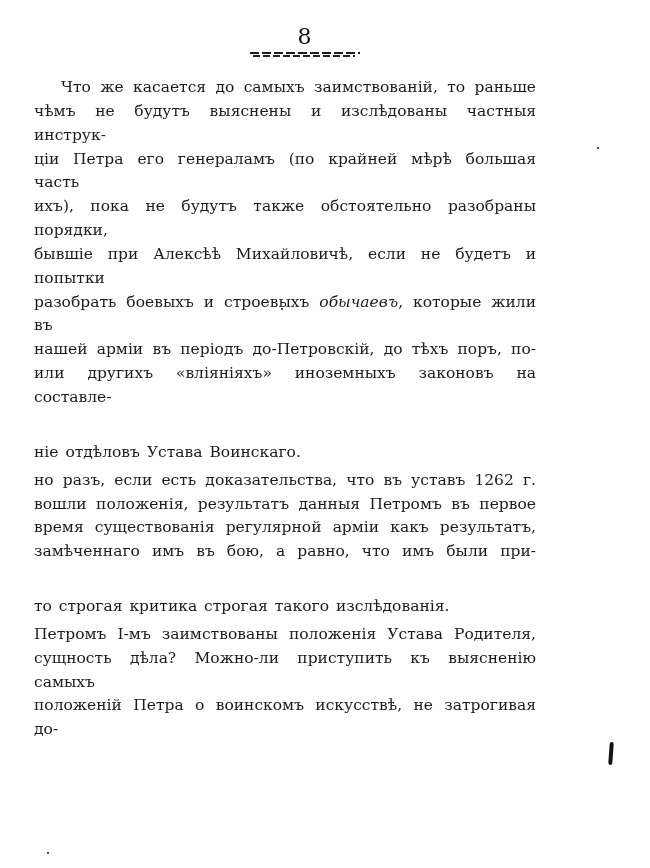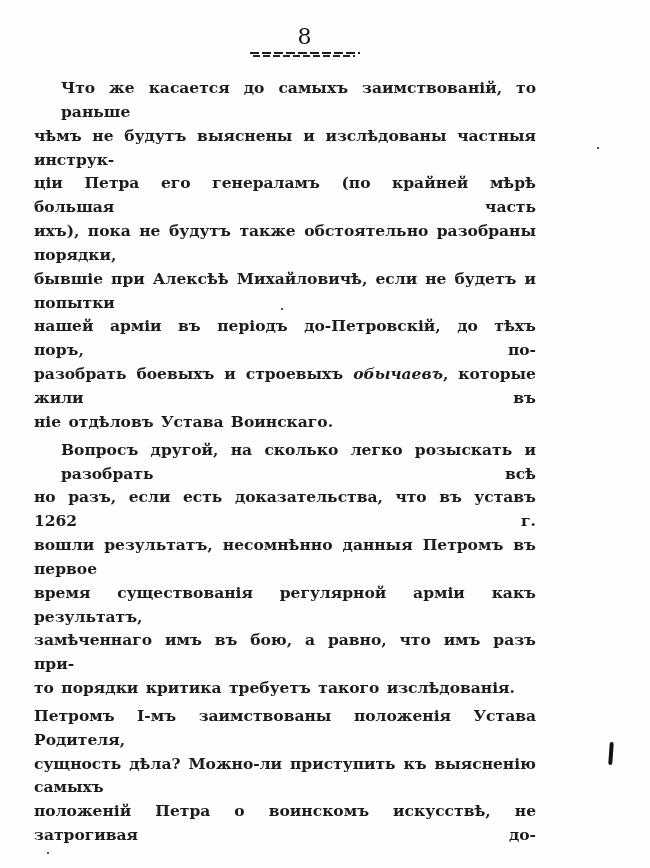--- a/index.html
+++ b/index.html
@@ -45,32 +45,32 @@
     margin-left: 3px;
     height: 1.6px;
     background: repeating-linear-gradient(90deg, #242424 0px, #242424 7px, rgba(0,0,0,0) 7px, rgba(0,0,0,0) 10px);
   }
   .text-block {
     position: absolute;
     top: 76px;
     left: 34px;
     width: 502px;
   }
-  .paragraph { margin: 0 0 4px 0; font-weight: bold; }
+  .paragraph { margin: 0 0 4px 0; }
   .line {
     font-size: 15.5px;
     line-height: 23.85px;
     white-space: normal;
     text-align: justify;
     text-align-last: justify;
     word-spacing: 2px;
     color: #1c1c1c;
   }
   .line.indent { padding-left: 27px; }
-  .line.flush { text-align-last: left; }
+  .line.flush { text-align-last: left; margin-top: 31px; }
   .it { font-style: italic; }
   .artifact {
     position: absolute;
     background: #141414;
   }
 </style>
 </head>
 <body>
 
 <div class="page">
@@ -83,31 +83,31 @@
     </div>
   </div>
 
   <div class="text-block" id="text-block">
       <div class="paragraph">
         <div class="line indent"><span>Что же касается до самыхъ заимствованій, то раньше</span></div>
         <div class="line"><span>чѣмъ не будутъ выяснены и изслѣдованы частныя инструк-</span></div>
         <div class="line"><span>ціи Петра его генераламъ (по крайней мѣрѣ большая часть</span></div>
         <div class="line"><span>ихъ), пока не будутъ также обстоятельно разобраны порядки,</span></div>
         <div class="line"><span>бывшіе при Алексѣѣ Михайловичѣ, если не будетъ и попытки</span></div>
+        <div class="line"><span>разобрать боевыхъ и строевыхъ </span><span class="it">обычаевъ</span><span>, которые жили въ</span></div>
         <div class="line"><span>нашей арміи въ періодъ до-Петровскій, до тѣхъ поръ, по-</span></div>
-        <div class="line"><span>разобрать боевыхъ и строевыхъ </span><span class="it">обычаевъ</span><span>, которые жили въ</span></div>
+        <div class="line"><span>или другихъ «вліяніяхъ» иноземныхъ законовъ на составле-</span></div>
         <div class="line flush"><span>ніе отдѣловъ Устава Воинскаго.</span></div>
       </div>
       <div class="paragraph">
-        <div class="line indent"><span>Вопросъ другой, на сколько легко розыскать и разобрать всѣ</span></div>
         <div class="line"><span>но разъ, если есть доказательства, что въ уставъ 1262 г.</span></div>
-        <div class="line"><span>вошли результатъ, несомнѣнно данныя Петромъ въ первое</span></div>
+        <div class="line"><span>вошли положенія, результатъ данныя Петромъ въ первое</span></div>
         <div class="line"><span>время существованія регулярной арміи какъ результатъ,</span></div>
-        <div class="line"><span>замѣченнаго имъ въ бою, а равно, что имъ разъ при-</span></div>
-        <div class="line flush"><span>то порядки критика требуетъ такого изслѣдованія.</span></div>
+        <div class="line"><span>замѣченнаго имъ въ бою, а равно, что имъ были при-</span></div>
+        <div class="line flush"><span>то строгая критика строгая такого изслѣдованія.</span></div>
       </div>
       <div class="paragraph">
         <div class="line"><span>Петромъ I-мъ заимствованы положенія Устава Родителя,</span></div>
         <div class="line"><span>сущность дѣла? Можно-ли приступить къ выясненію самыхъ</span></div>
         <div class="line"><span>положеній Петра о воинскомъ искусствѣ, не затрогивая до-</span></div>
       </div>
     </div>
 
   <div id="artifacts">
       <div class="artifact" style="left: 609px; top: 742px; width: 4px; height: 23px; border-radius: 3px; transform: rotate(4deg);"></div>

